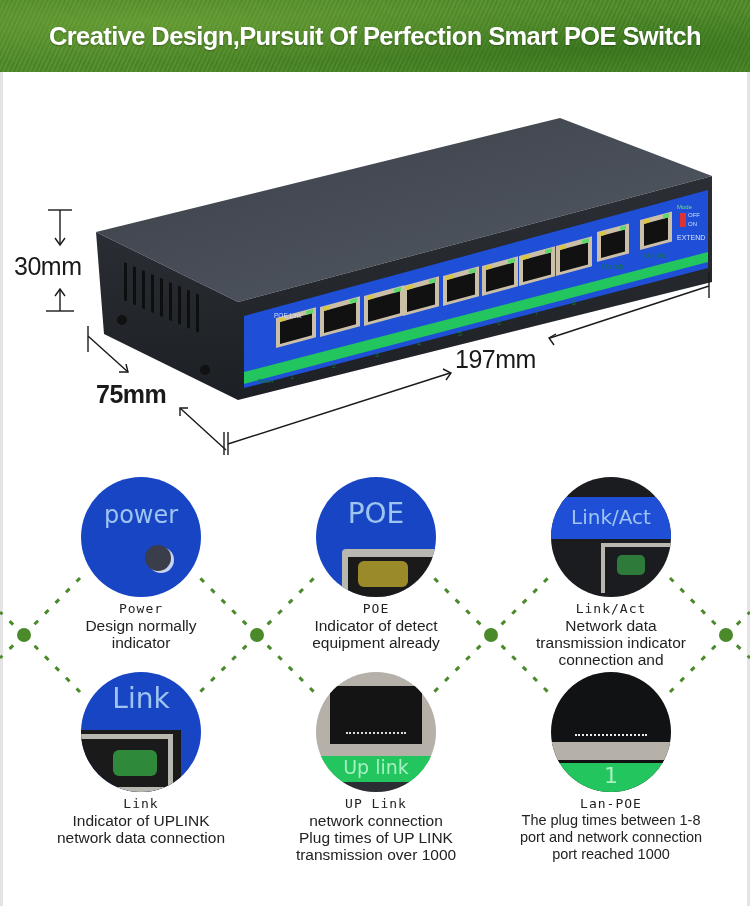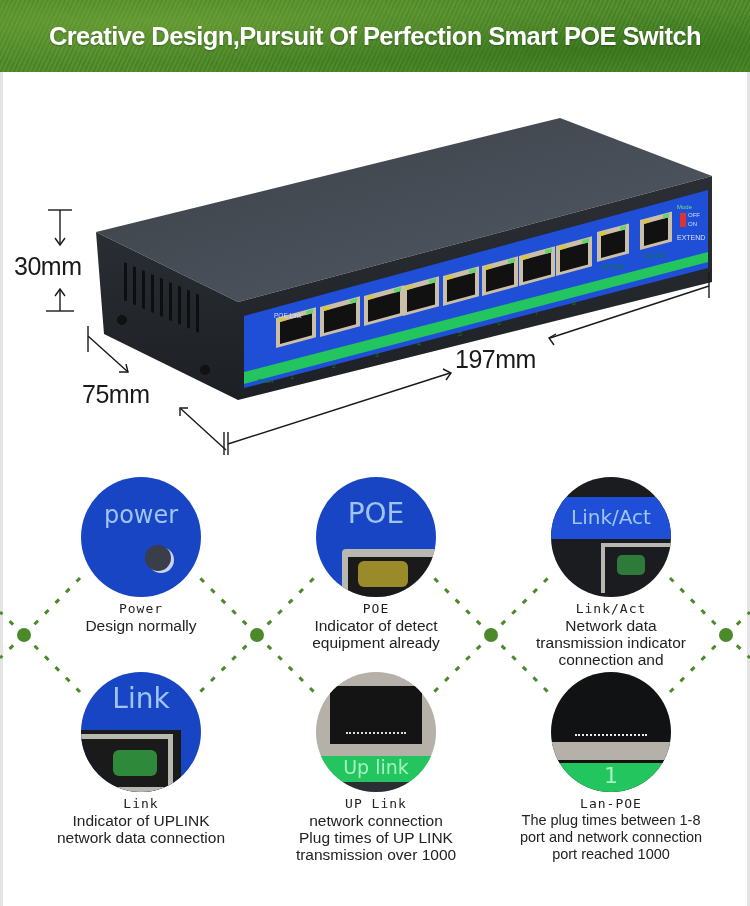--- a/index.html
+++ b/index.html
@@ -194,21 +194,21 @@
 
     <line x1="228" y1="444" x2="450" y2="373"></line>
     <polyline points="443,369 451,373 446,380"></polyline>
     <line x1="550" y1="338" x2="709" y2="286"></line>
     <polyline points="556,334 549,338 554,345"></polyline>
     <line x1="709" y1="272" x2="709" y2="298"></line>
   </g>
 </svg>
 
 <div class="dim-label" style="left:14px; top:252px;">30mm</div>
-<div class="dim-label" style="left:82px; top:380px;">75mm</div>
+<div class="dim-label" style="left:96px; top:380px;font-weight:bold;">75mm</div>
 <div class="dim-label" style="left:455px; top:345px;">197mm</div>
 
 <svg class="overlay" width="750" height="906" viewBox="0 0 750 906">
   <g stroke="#4a8a2a" stroke-width="3" stroke-dasharray="5 10" fill="none">
 
     <line x1="24" y1="635" x2="80" y2="578"></line>
     <line x1="24" y1="635" x2="80" y2="692"></line>
     <line x1="24" y1="635" x2="0" y2="612"></line>
     <line x1="24" y1="635" x2="0" y2="658"></line>
 
@@ -235,20 +235,21 @@
   </g>
 </svg>
 
 <div class="feature" style="left:21px; top:477px;">
   <div class="circle">
     <div class="lbl" style="top:24px; font-size:24px;">power</div>
     <div style="position:absolute; left:64px; top:68px; width:26px; height:26px; border-radius:50%; background:#3a3d4a; box-shadow: 3px 2px 0 #c8d4f0;"></div>
   </div>
   <div class="cap-title">Power</div>
   <div class="cap-desc">Design normally</div>
+  <div class="cap-desc">indicator</div>
 </div>
 
 <div class="feature" style="left:256px; top:477px;">
   <div class="circle">
     <div class="lbl" style="top:20px; font-size:28px;">POE</div>
     <div style="position:absolute; left:26px; top:72px; width:110px; height:60px; background:#b8b8b0; border-radius:4px 0 0 0;"></div>
     <div style="position:absolute; left:32px; top:80px; width:100px; height:50px; background:#1a1a1a;"></div>
     <div style="position:absolute; left:42px; top:84px; width:50px; height:26px; background:#9a8a2a; border-radius:6px;"></div>
   </div>
   <div class="cap-title">POE</div>

